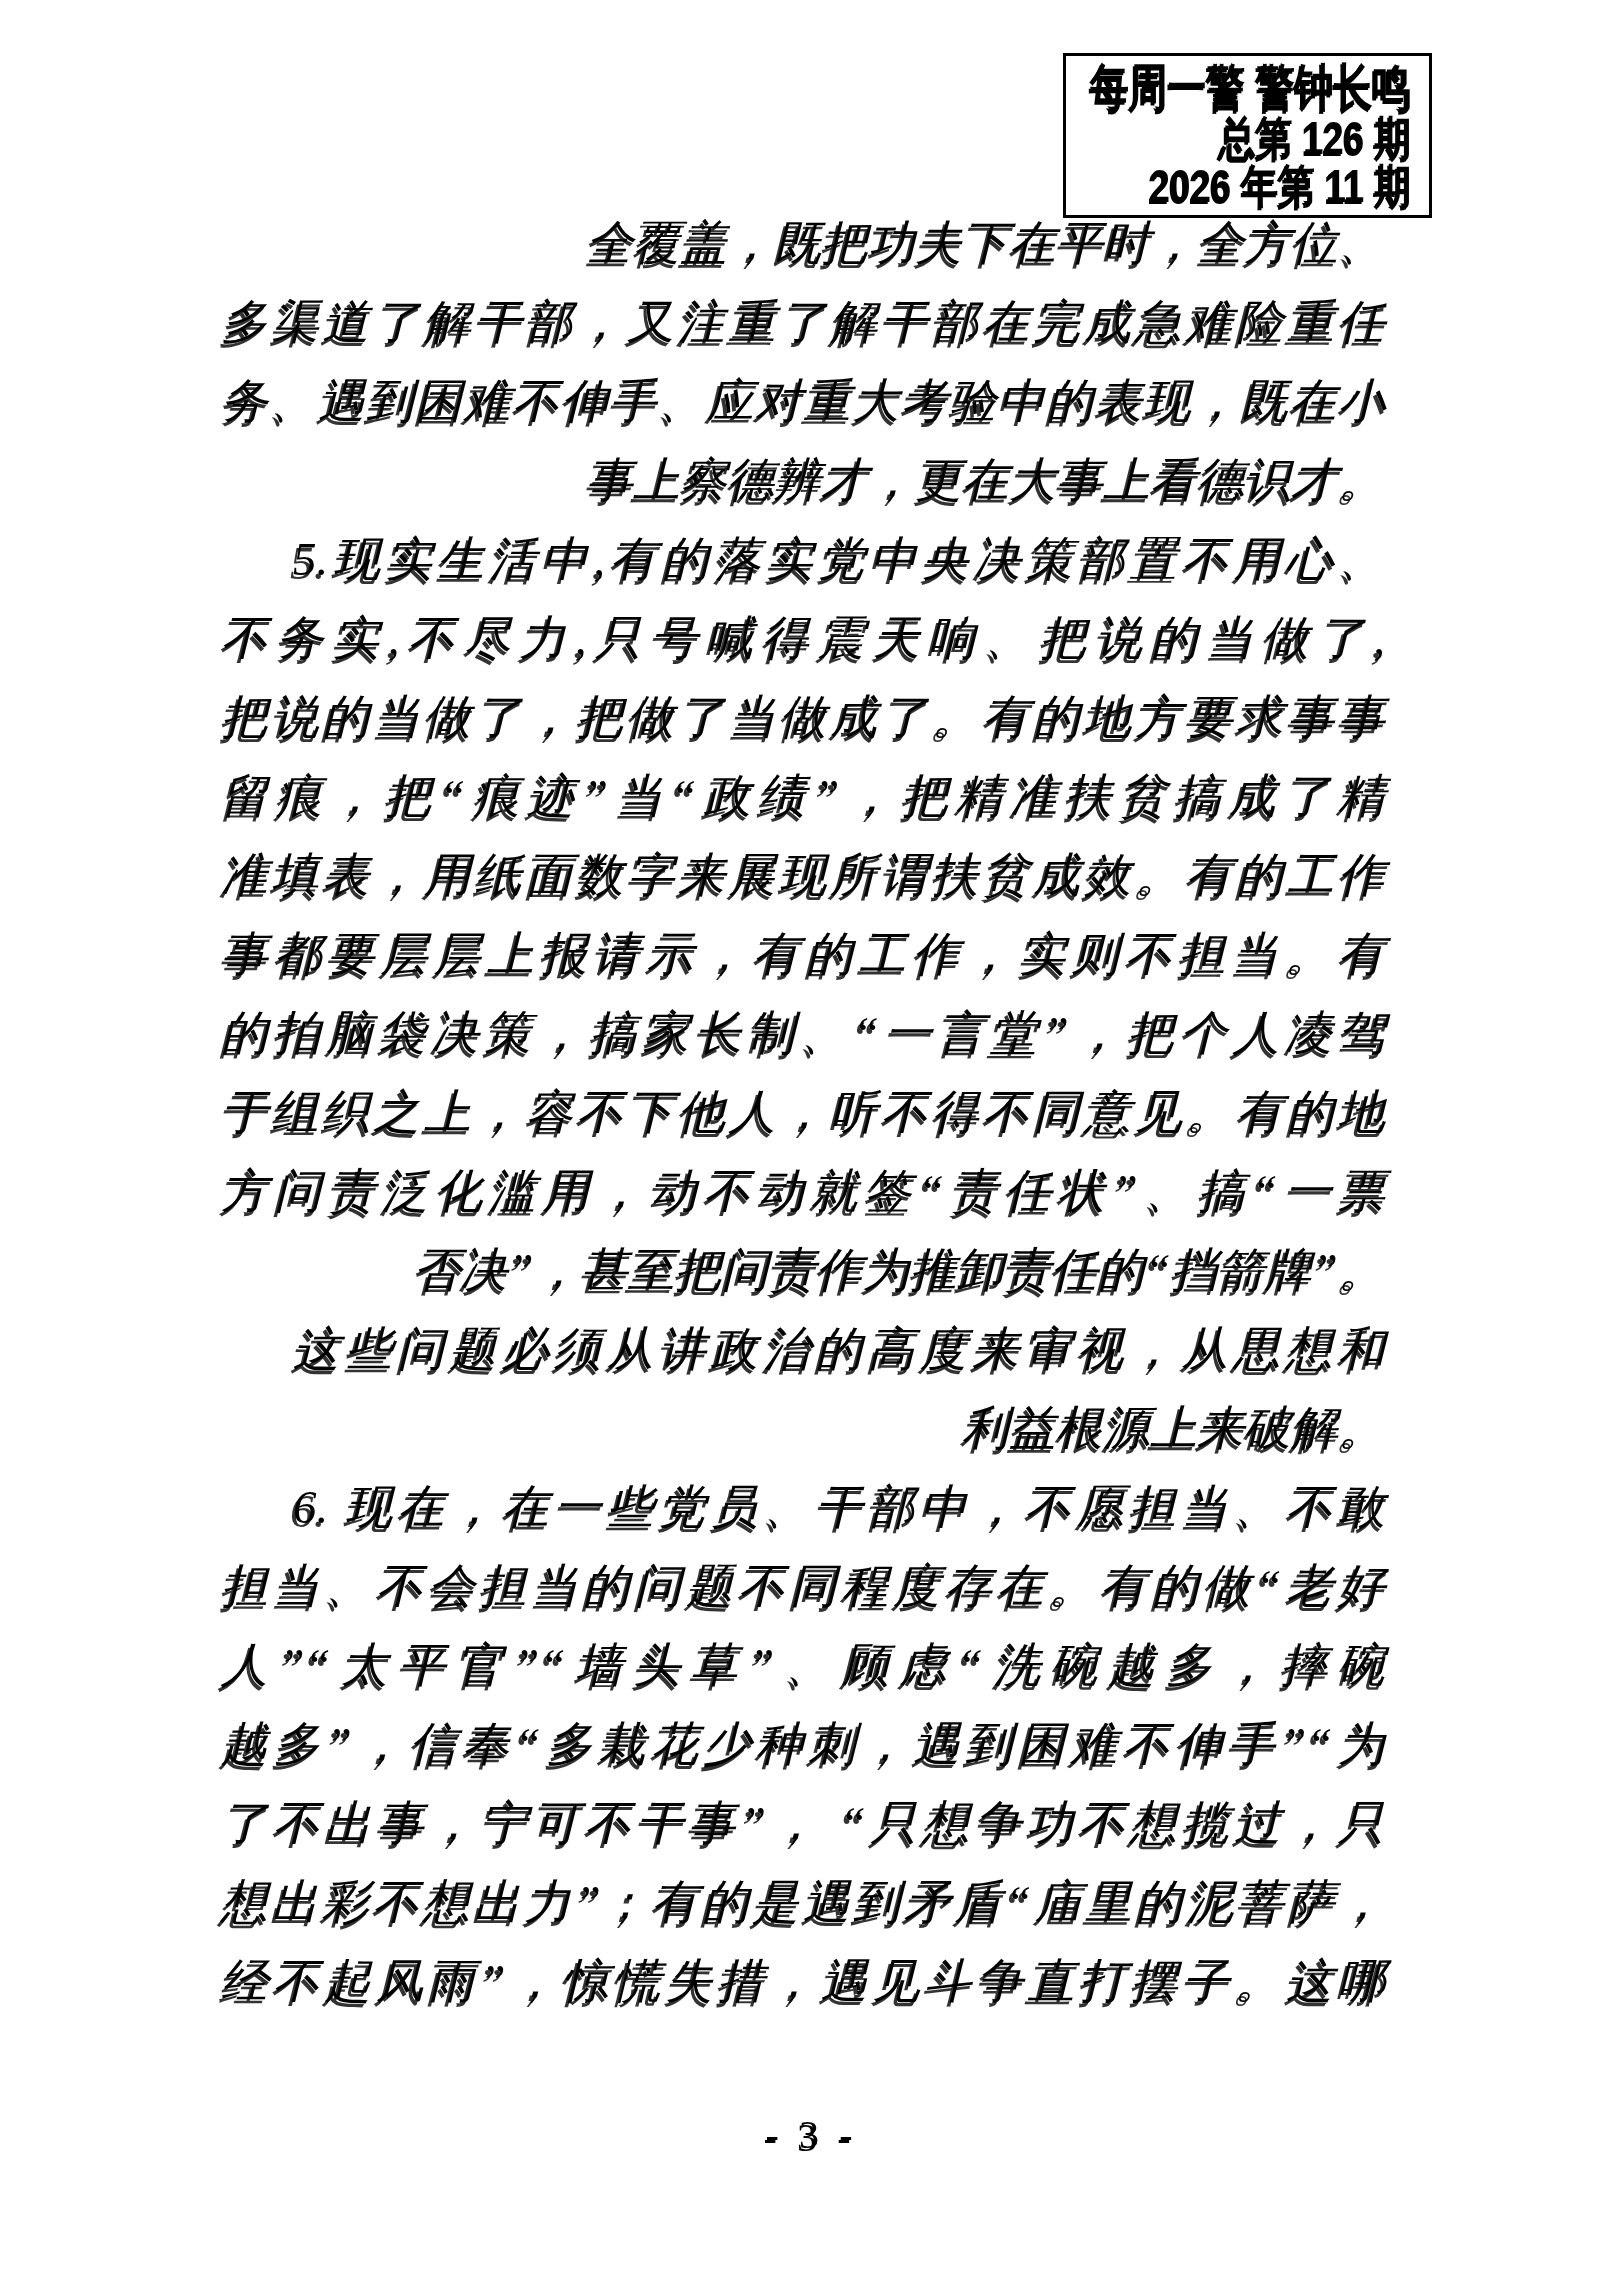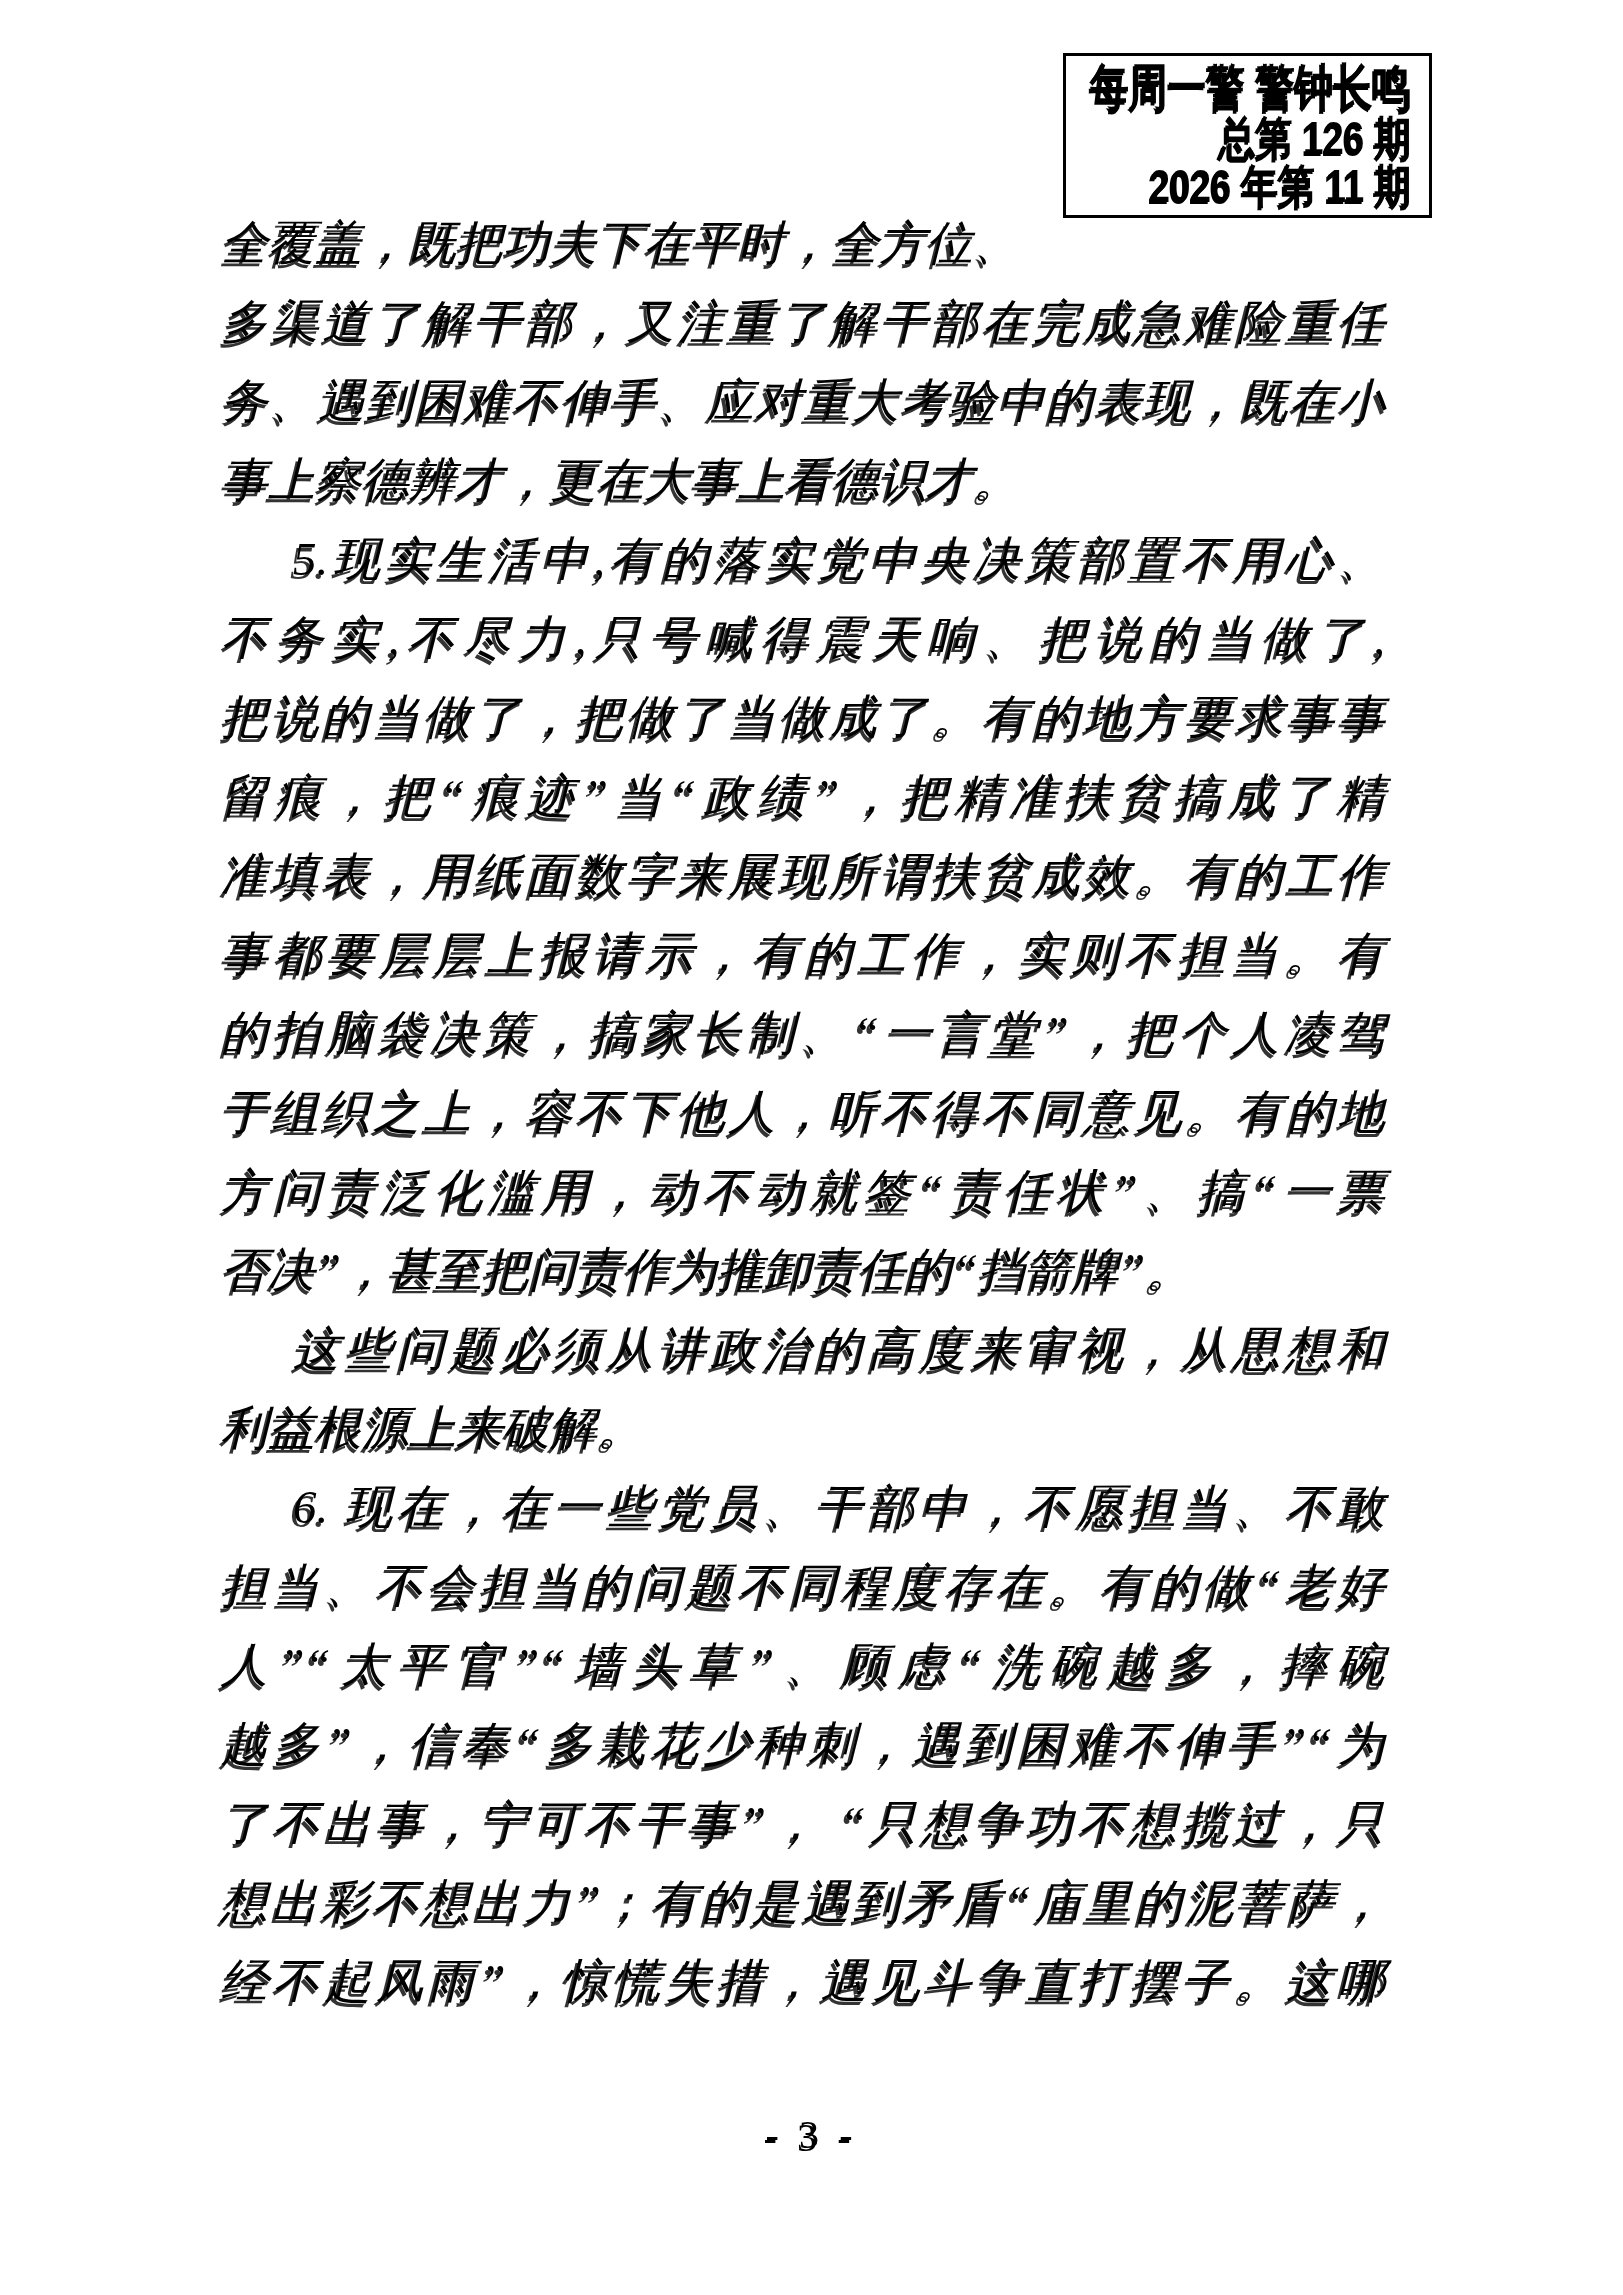--- a/index.html
+++ b/index.html
@@ -53,21 +53,21 @@
     left: 221px;
     top: 204px;
     width: 1164px;
     font-family: "Liberation Serif", serif;
     font-style: italic;
   }
   .line {
     font-size: 47px;
     line-height: 79px;
     height: 79px;
-    text-align: left;
+    text-align: right;
     text-shadow: -3.1px 3.6px 0 rgba(0,0,0,0.8);
   }
   .line.j {
     text-align: justify;
     text-align-last: justify;
     text-justify: inter-character;
   }
   .line.ind { text-indent: 72px; }
 
   

